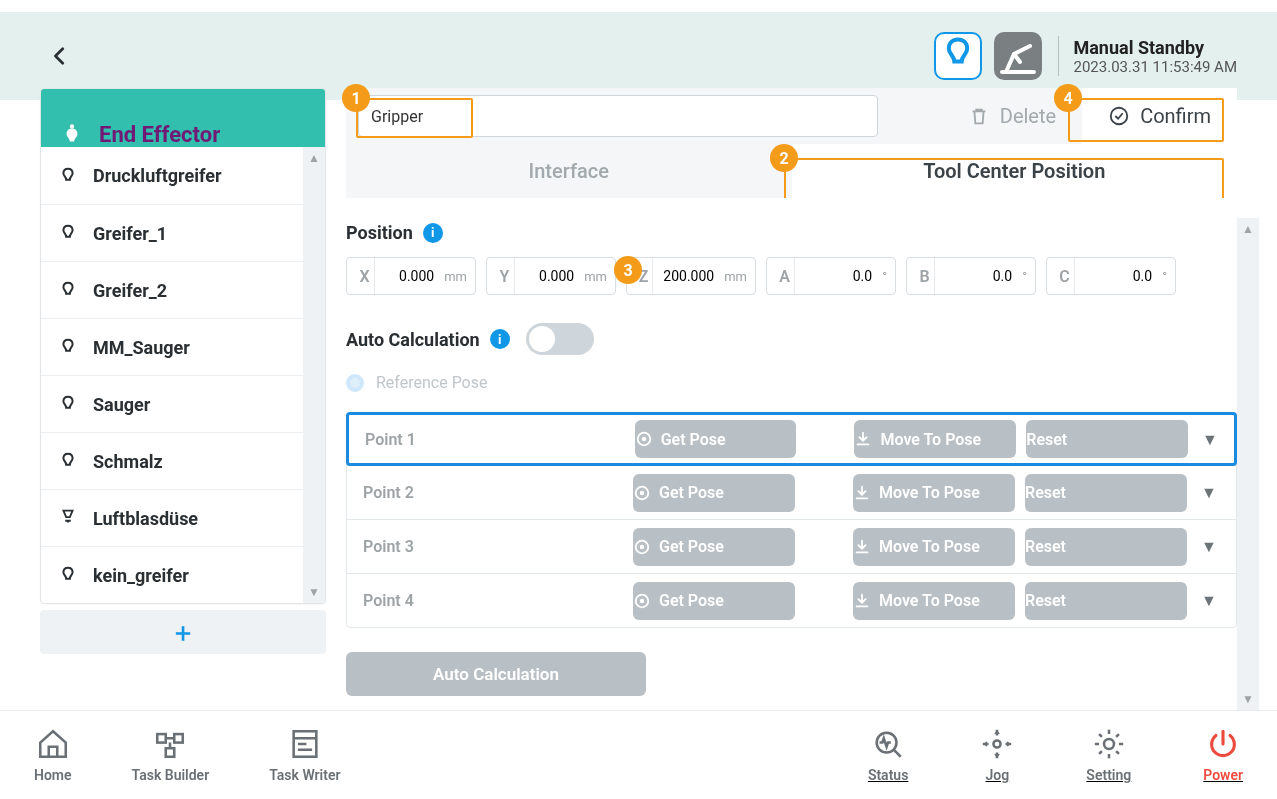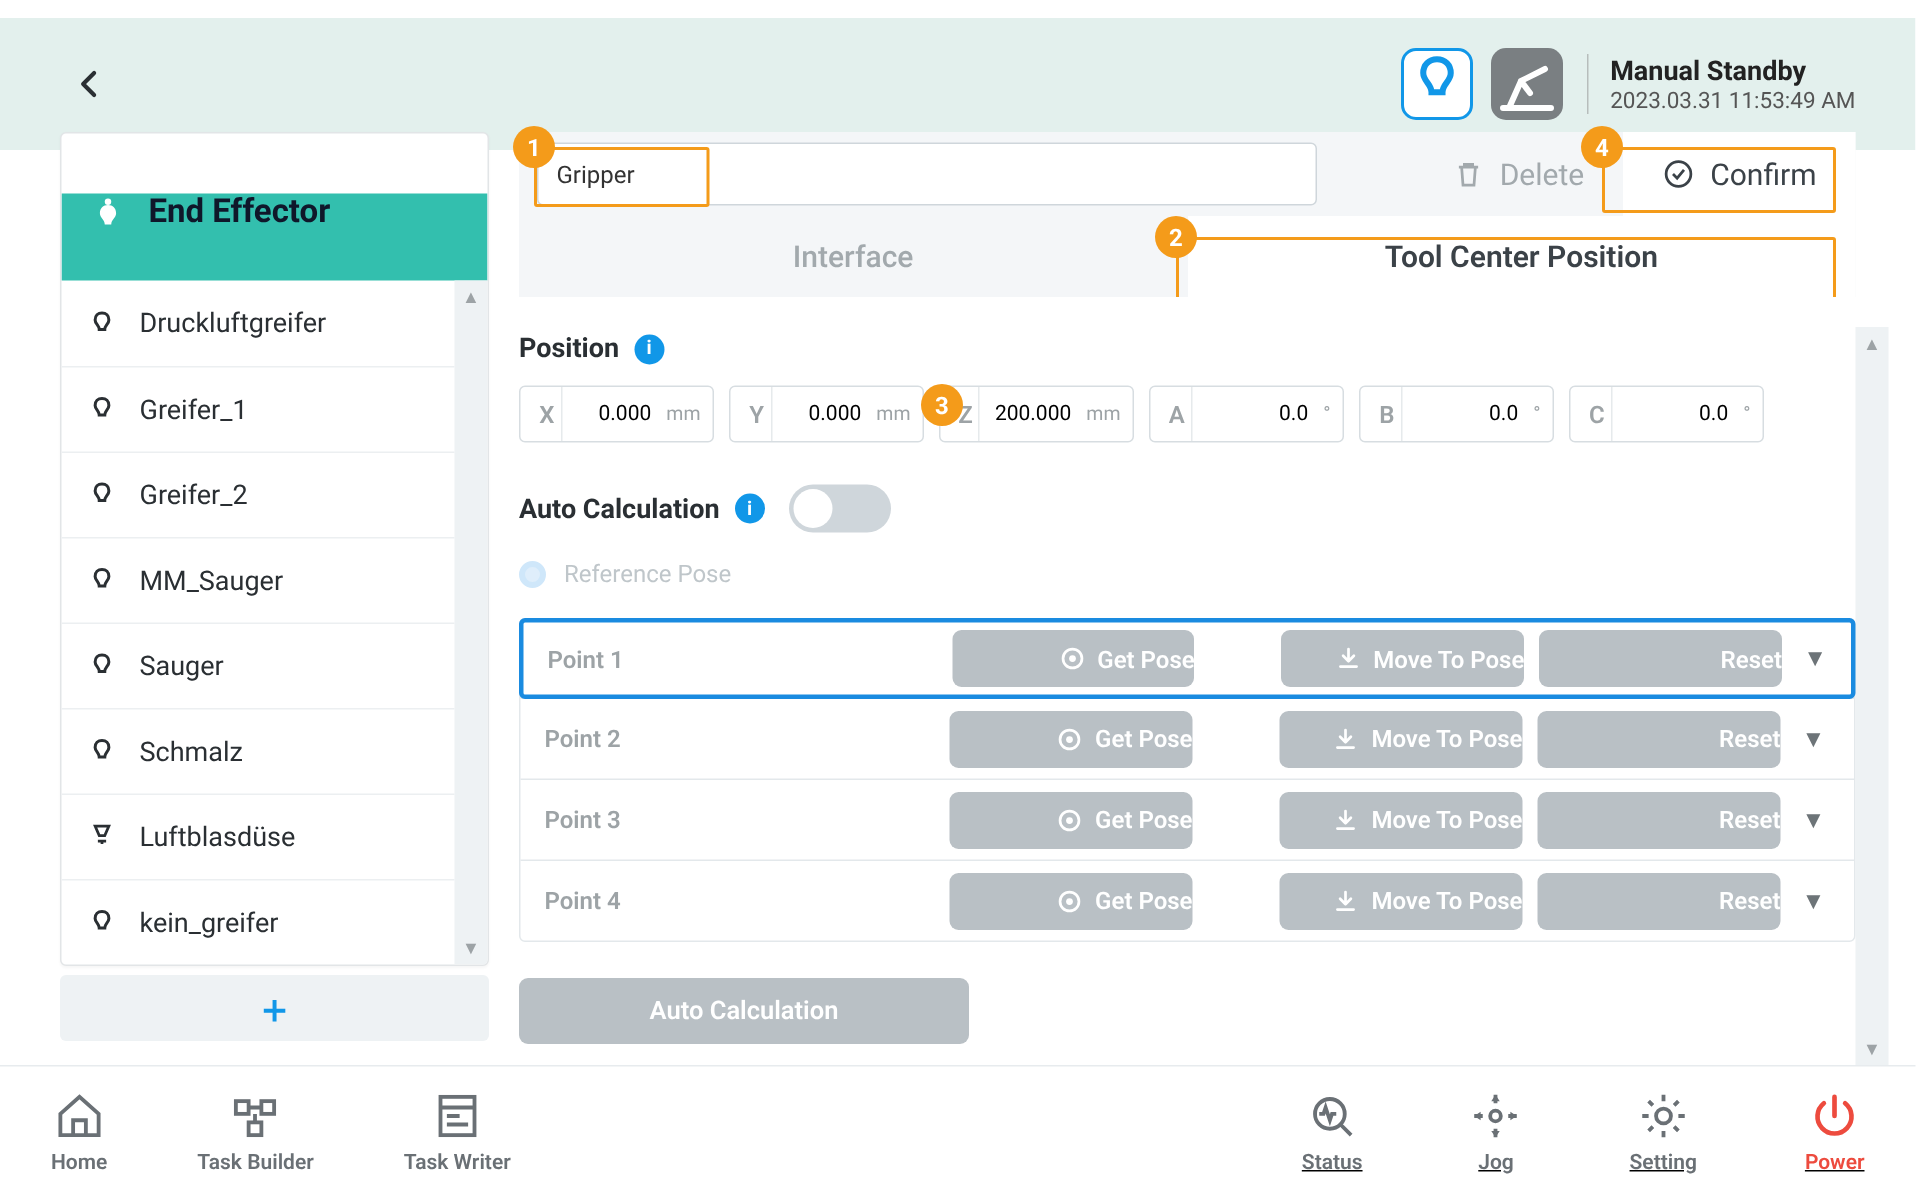--- a/index.html
+++ b/index.html
@@ -31,34 +31,34 @@
     display: flex; padding: 0 0 0 0;
   }
 
   
   .sidebar { width: 326px; padding-left: 40px; padding-top: 0; }
   .side-panel {
     width: 286px; border: 1px solid #e2e5e7; border-radius: 4px; background: #fff; overflow: hidden;
     box-shadow: 0 1px 2px rgba(0,0,0,.04);
   }
   .side-head {
-    background: #33bfae; color: #0f172a; height: 58px; display: flex; align-items: flex-start;
-    padding: 0 18px; gap: 14px; font-size: 22px; font-weight: 700; margin-top: 40px;
+    background: #33bfae; color: #701a75; height: 58px; display: flex; align-items: flex-end;
+    padding: 0 18px; gap: 14px; font-size: 22px; font-weight: 700;
   }
   .side-head svg { width: 26px; height: 26px; }
   .side-scroll { position: relative; }
   .side-scroll .vscroll {
     position: absolute; right: 0; top: 0; width: 22px; height: 100%; background: #eef2f4;
     display: flex; flex-direction: column; align-items: center;
   }
   .vscroll .arrow { width: 22px; height: 22px; color: #9da3a6; display:flex;align-items:center;justify-content:center;font-size:12px;}
   .side-list { margin-right: 22px; }
   .side-item {
     height: 57px; display: flex; align-items: center; padding: 16px 16px; gap: 14px;
-    border-top: 1px solid #eceff1; font-size: 18px; font-weight: 400; color: #2a2f33; cursor: pointer;
+    border-top: 1px solid #eceff1; font-size: 18px; font-weight: 700; color: #2a2f33; cursor: pointer;
   }
   .side-item:first-child { border-top: none; }
   .side-item svg { width: 22px; height: 22px; }
   .side-add {
     margin-top: 6px; width: 286px; height: 44px; background: #eef2f4; border-radius: 4px;
     display: flex; align-items: center; justify-content: center; color: #1197e8; font-size: 26px; font-weight: 700;
     cursor: pointer;
   }
 
   
@@ -122,21 +122,21 @@
   .points { margin-top: 20px; border:1px solid #e3e8eb; border-radius:4px; }
   .prow {
     height: 54px; display:flex; align-items:center; padding: 0 12px 0 16px;
     border-top:1px solid #e3e8eb; gap:10px;
   }
   .prow:first-child{border-top:none;}
   .prow.sel { border:3px solid #1a8be0; border-radius:4px; margin:-1px; position:relative; z-index:1;}
   .prow .plabel { width: 260px; font-size:16px; font-weight:600; color:#9da3a6;}
   .gbtn {
     height: 38px; border-radius:6px; background:#b9c0c5; color:#fff; font-size:16px; font-weight:600;
-    display:flex; align-items:center; justify-content:flex-end; gap:8px; cursor:pointer;
+    display:flex; align-items:center; justify-content:flex-start; gap:8px; cursor:pointer;
   }
   .gbtn.getpose{width:162px;}
   .gbtn.move{width:162px;margin-left:48px;}
   .gbtn.reset{width:162px;}
   .gbtn svg{width:18px;height:18px;}
   .chev{width:24px;color:#6d7478;display:flex;align-items:center;justify-content:center;}
 
   .autocalc-btn {
     margin-top: 24px; width: 300px; height: 44px; border-radius:6px; background:#b9c0c5;
     color:#fff; font-size:17px; font-weight:600; display:flex;align-items:center;justify-content:center; cursor:pointer;

